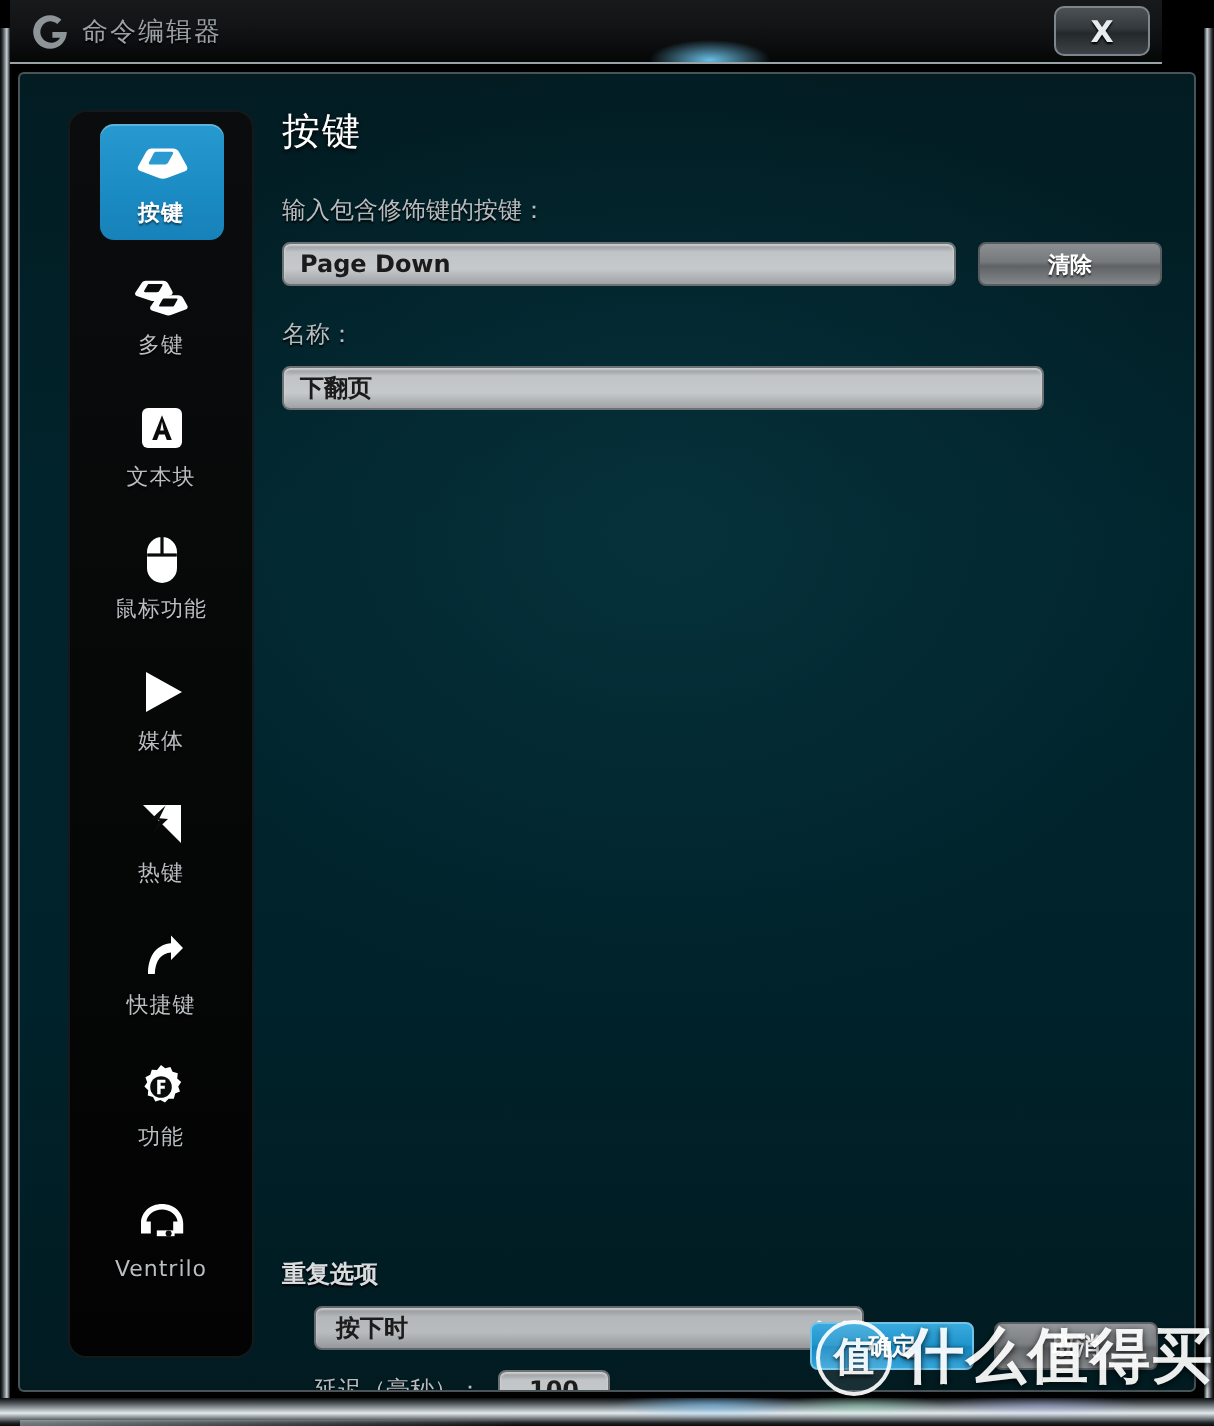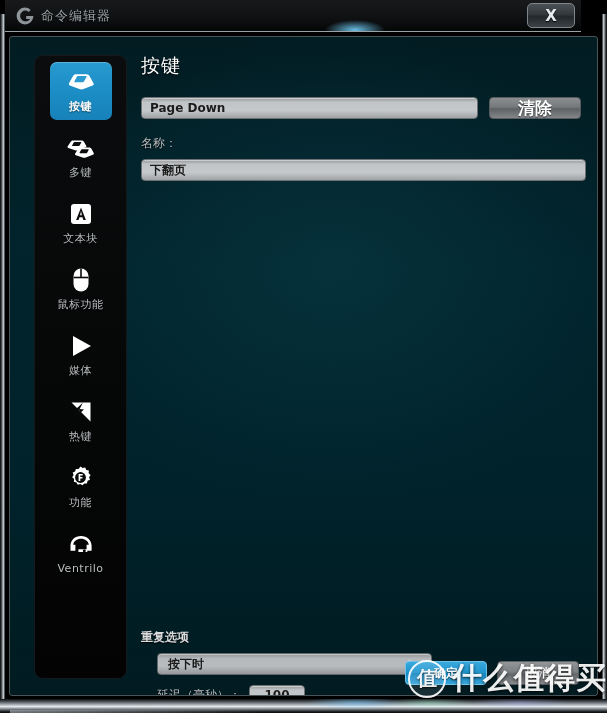--- a/index.html
+++ b/index.html
@@ -138,26 +138,26 @@
     height: 22px;
     background: linear-gradient(180deg,#8d9194 0%, #c1c4c6 20%, #c6c9cb 62%, #9fa3a6 100%);
     border: 1px solid #6d7174;
     border-radius: 4px;
     color: #1b1b1b; font-size: 12px; font-weight: bold;
     display: flex; align-items: center;
     padding: 0 8px;
     box-shadow: inset 0 1px 1px rgba(255,255,255,.55);
   }
   #key-input { width: 344px; }
-  #name-input { width: 445px; }
+  #name-input { width: 381px; }
   .gray-button {
     height: 22px; min-width: 92px;
     background: linear-gradient(180deg,#8b8f92 0%, #76797c 45%, #5f6265 55%, #83878a 100%);
     border: 1px solid #585c5f; border-radius: 4px;
-    color: #ffffff; font-size: 17px; font-weight: bold;
+    color: #ffffff; font-size: 11px; font-weight: bold;
     display: flex; align-items: center; justify-content: center;
     text-shadow: 0 1px 1px rgba(0,0,0,.7);
     cursor: pointer;
   }
   .spacer-16 { height: 16px; }
 
   
   #repeat-block {
     position: absolute; left: 0; top: 576px; width: 440px;
   }
@@ -308,20 +308,28 @@
         <div class="nav-item">
           <span class="nav-icon">
             <svg width="24" height="24" viewBox="0 0 24 24">
               <path d="M2.5 2.5 h19 v19 z" fill="#ffffff"></path>
               <path d="M13.8 2.8 L6.5 9.6 l4.2 .4 -3.3 6.6 7.6 -7.1 -4.3 -.4z" fill="#0a0b0c"></path>
             </svg>
           </span>
           <span class="nav-label">热键</span>
         </div>
 
+        <div class="nav-item">
+          <span class="nav-icon">
+            <svg width="24" height="24" viewBox="0 0 24 24">
+              <path d="M5 21 C5 11 10 6.2 16.5 5.6 L16.5 1.8 L22.5 8 L16.5 14 L16.5 10.2 C11.8 10.6 8.6 14 8.4 21 Z" fill="#ffffff"></path>
+            </svg>
+          </span>
+          <span class="nav-label">快捷键</span>
+        </div>
 
         <div class="nav-item">
           <span class="nav-icon">
             <svg width="25" height="25" viewBox="0 0 25 25">
               <path d="M12.5 1.5 l2.1 1.6 2.6-.6 1.1 2.4 2.6.7 -.3 2.6 2 1.8 -1.5 2.2 .9 2.5 -2.4 1.1 -.7 2.6 -2.6 0 -1.8 1.9 -2.3-1.3 -2.5 .8 -1.2-2.3 -2.6-.8 .2-2.6 -1.9-1.8 1.4-2.2 -.9-2.5 2.4-1.2 .8-2.5 2.6 .1z" fill="#ffffff"></path>
               <circle cx="12.5" cy="12.5" r="5.4" fill="#0a0b0c"></circle>
               <path d="M10.6 8.9 h4.1 v1.5 h-2.4 v1.5 h2.1 v1.5 h-2.1 v2.7 h-1.7z" fill="#ffffff"></path>
             </svg>
           </span>
           <span class="nav-label">功能</span>
@@ -335,20 +343,21 @@
               <circle cx="16.3" cy="16.7" r="1.5" fill="#0a0b0c"></circle>
             </svg>
           </span>
           <span class="nav-label">Ventrilo</span>
         </div>
       </div>
 
       <div id="content">
         <div id="page-title">按键</div>
 
+        <div class="field-label">输入包含修饰键的按键：</div>
         <div class="row">
           <div class="textfield" id="key-input">Page Down</div>
           <div class="gray-button">清除</div>
         </div>
 
         <div class="spacer-16"></div>
 
         <div class="field-label">名称：</div>
         <div class="textfield" id="name-input">下翻页</div>
 

